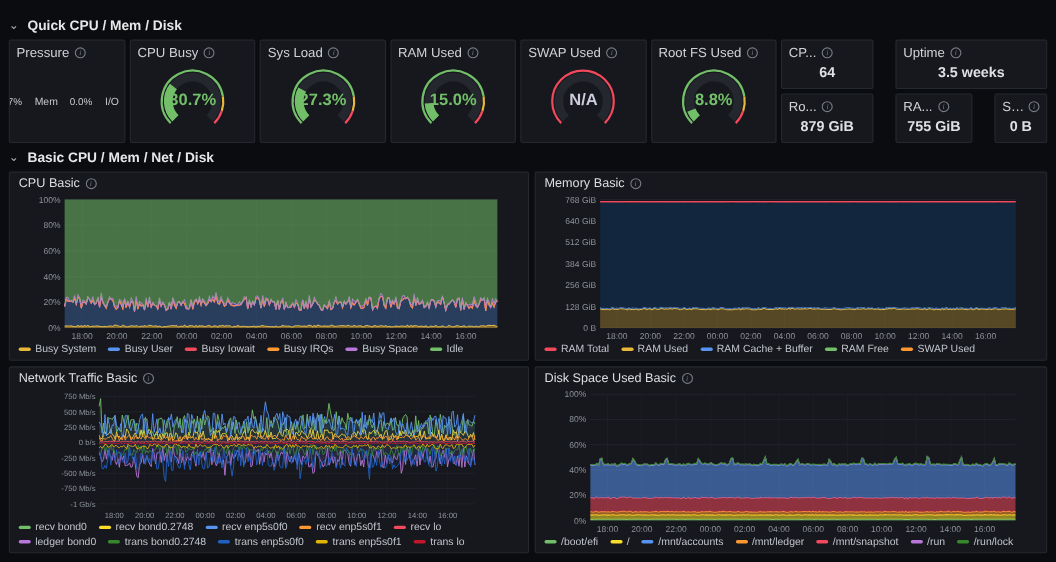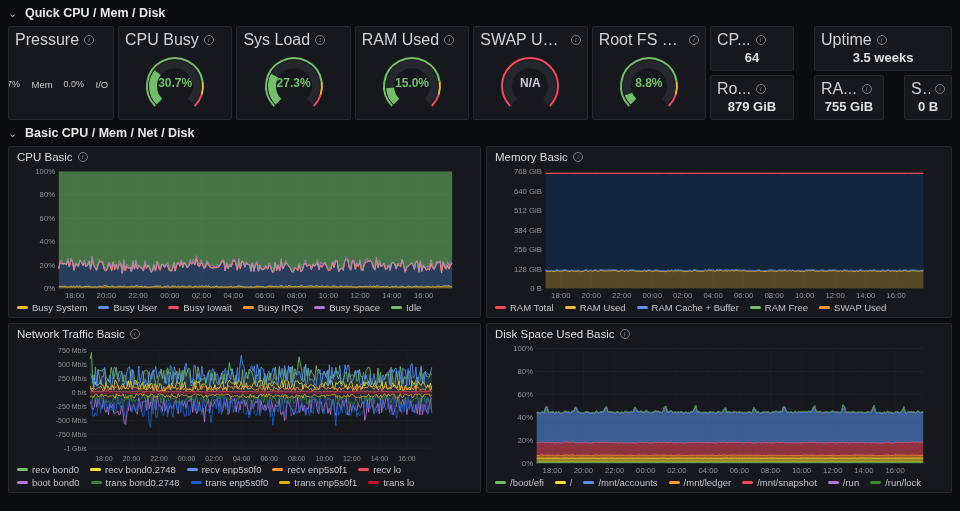--- a/index.html
+++ b/index.html
@@ -1,41 +1,41 @@
 <!DOCTYPE html>
 <html><head>
 <meta charset="utf-8">
 <style>
 *{box-sizing:border-box}
 html,body{margin:0;padding:0}
 body{width:960px;height:511px;background:#0b0c0f;color:#d8d9da;
   font-family:"Liberation Sans","DejaVu Sans",sans-serif;font-size:12px;overflow:hidden}
-.dash{padding:0 8px 0}
+.dash{padding:10px 8px 0}
 .section-header{display:flex;align-items:center;gap:7px;height:26px;cursor:pointer}
 .section-header .title{font-weight:700;font-size:12.5px;color:#e6e7e8}
 .chev{width:10px;color:#a6abb3;font-size:11px;line-height:1}
 .chev::before{content:"\2304"}
 .panel{background:#16181d;border:1px solid #25282e;border-radius:2px;position:relative;overflow:hidden}
-.p-title{display:flex;align-items:center;gap:5px;padding:4px 6px 0;font-size:16px;color:#d0d2d6;white-space:nowrap}
+.p-title{display:flex;align-items:center;gap:5px;padding:4px 6px 0;font-size:12px;color:#d0d2d6;white-space:nowrap}
 .p-title .t{overflow:hidden;text-overflow:ellipsis;white-space:nowrap}
 .info{flex:none;width:10px;height:10px;border:1px solid #787d85;border-radius:50%;color:#787d85;
   font-size:7px;line-height:8px;text-align:center;font-style:italic;font-family:"Liberation Serif",serif}
 .info::before{content:"i"}
 .top-row{display:flex;gap:4px;height:94px}
 .pressure-panel{width:106px;flex:none;display:flex;flex-direction:column}
 .p-rows{display:flex;flex-direction:row;gap:5px;padding:5px 6px;flex:1;justify-content:center}
 .p-row{display:flex;align-items:center;gap:4px}
 .p-label{width:24px;font-size:9.5px;color:#c7cacd}
 .p-bar{flex:1;height:13px;background:#23262c;border-radius:1px;position:relative;overflow:hidden}
 .p-fill{position:absolute;left:0;top:0;bottom:0;background:#73bf69}
 .p-val{width:27px;font-size:9px;color:#c7cacd}
 .gauge-panel{flex:1;display:flex;flex-direction:column}
 .gwrap{position:relative;flex:1;display:flex;justify-content:center}
 .gauge{display:block}
-.gval{position:absolute;left:0;right:0;top:27px;text-align:center;font-size:12px;font-weight:700}
+.gval{position:absolute;left:0;right:0;top:27px;text-align:center;font-size:15px;font-weight:700}
 .cluster{width:242px;flex:none;display:flex;flex-direction:column;gap:4px}
 .cl-row{display:flex;gap:20px;flex:1}
 .stat-panel{display:flex;flex-direction:column}
 .stat-val{flex:1;display:flex;align-items:center;justify-content:center;font-size:13px;font-weight:700;color:#dee0e3;padding-bottom:4px}
 .w84{width:84px;flex:none}
 .w70{width:70px;flex:none}
 .grow{flex:1}
 .charts{display:grid;grid-template-columns:473px 466px;grid-template-rows:172px 170px;gap:5px}
 .chart-panel{display:flex;flex-direction:column}
 .c-title{display:flex;align-items:center;gap:5px;padding:4px 8px 2px;font-size:11.5px;font-weight:400;color:#dcdde0;white-space:nowrap}
@@ -453,21 +453,21 @@
           <span class="legend-item">
             <span class="legend-mark" style="background: rgb(255, 152, 48);"></span>
             <span class="legend-label">recv enp5s0f1</span>
           </span>
           <span class="legend-item">
             <span class="legend-mark" style="background: rgb(242, 73, 92);"></span>
             <span class="legend-label">recv lo</span>
           </span>
           <span class="legend-item">
             <span class="legend-mark" style="background: rgb(184, 119, 217);"></span>
-            <span class="legend-label">boot bond0</span>
+            <span class="legend-label">ledger bond0</span>
           </span>
           <span class="legend-item">
             <span class="legend-mark" style="background: rgb(55, 135, 45);"></span>
             <span class="legend-label">trans bond0.2748</span>
           </span>
           <span class="legend-item">
             <span class="legend-mark" style="background: rgb(31, 96, 196);"></span>
             <span class="legend-label">trans enp5s0f0</span>
           </span>
           <span class="legend-item">

